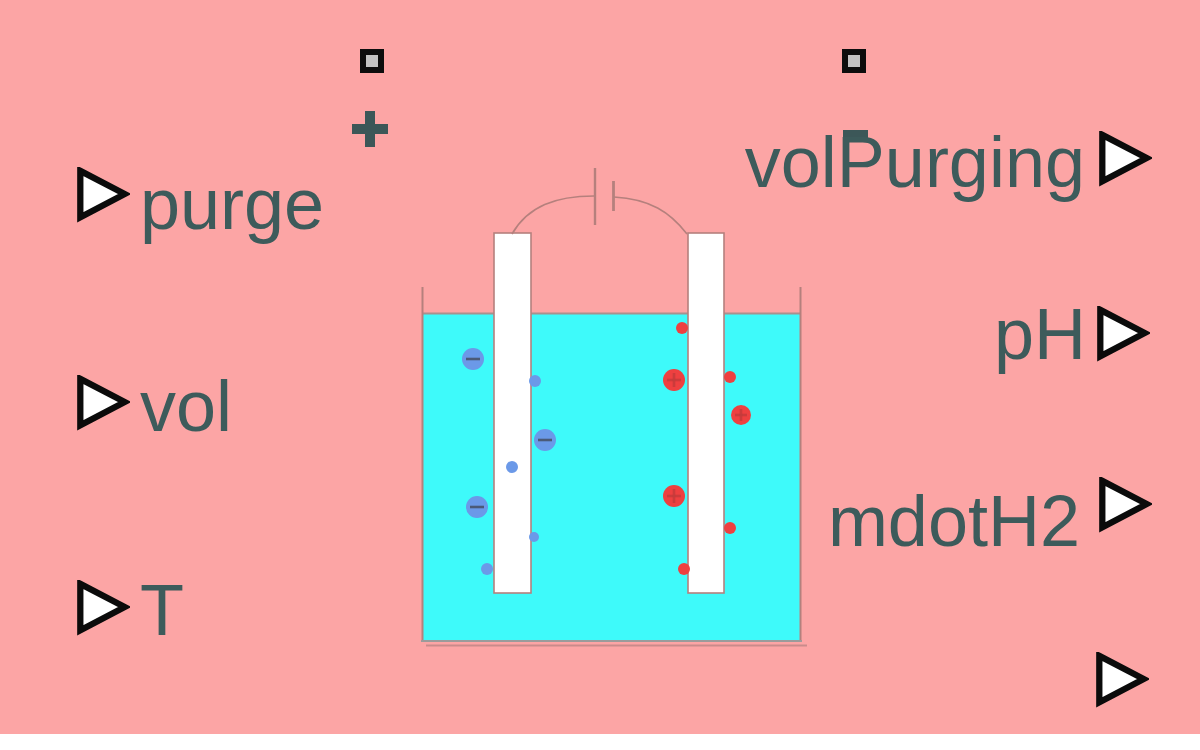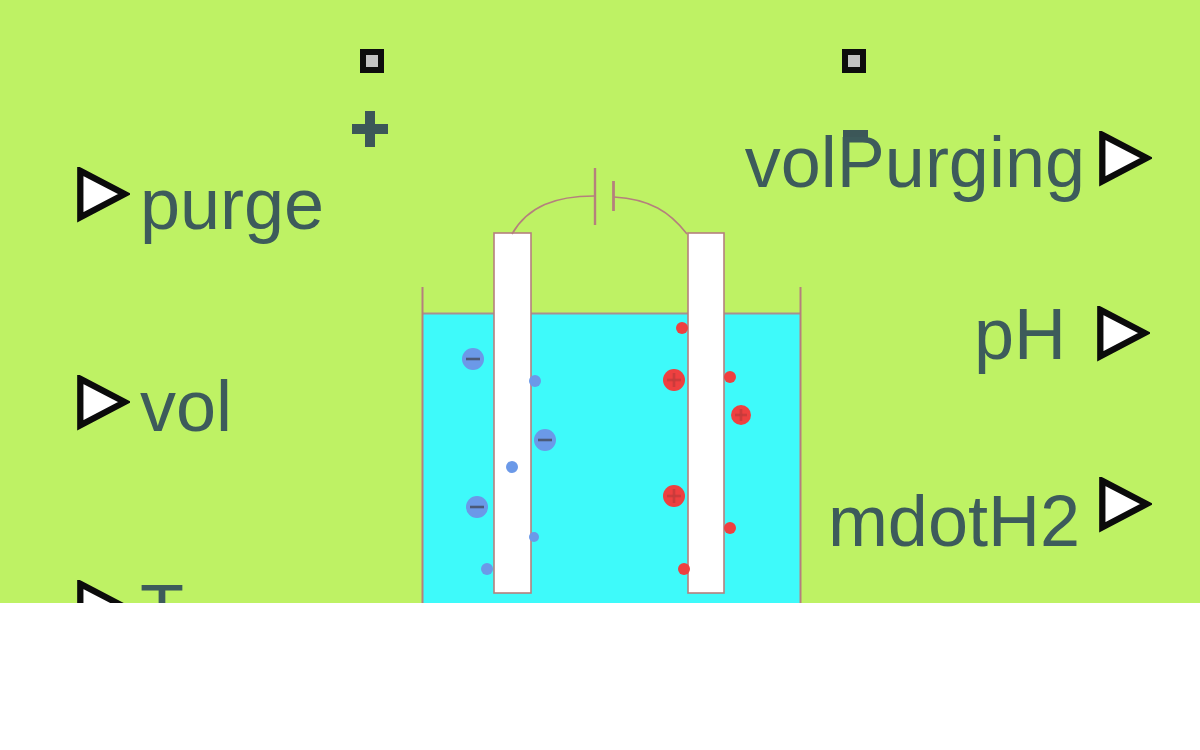--- a/index.html
+++ b/index.html
@@ -1,17 +1,17 @@
 <!DOCTYPE html>
 <html style="--label-color: #3d5b5b; --polarity-color: #3c5758; --sq-fill: #c3c3c3; --sq-border: #0d0d0d;"><head>
 <meta charset="utf-8">
 <style>
   html,body{margin:0;padding:0;background:#ffffff;}
   .canvas{
-    position:relative;width:1200px;height:603px;background:#bef264;overflow:hidden;
+    position:relative;width:1200px;height:734px;background:#fca5a5;overflow:hidden;
     font-family:"Liberation Sans",sans-serif;
   }
   svg{display:block;}
   .layer{position:absolute;left:0;top:0;}
   .lbl{
     position:absolute;font-size:72px;line-height:1;white-space:nowrap;
     color:var(--label-color,#3d5b5b);
   }
   .lbl.r{text-align:right;}
   .tri{position:absolute;width:54px;height:56px;}
@@ -100,21 +100,21 @@
   <svg class="tri" viewBox="0 0 55 58" style="left:76px;top:580px;">
     <polygon points="4,4 50,28 4,52" fill="#ffffff" stroke="#0b0b0b" stroke-width="6.5"></polygon>
   </svg>
   <div class="lbl" style="left:140px;top:574px;">T</div>
 
   <div class="lbl r" style="right:115px;top:126px;text-align:right;">volPurging</div>
   <svg class="tri" viewBox="0 0 55 58" style="left:1098px;top:131px;">
     <polygon points="4,4 50,28 4,52" fill="#ffffff" stroke="#0b0b0b" stroke-width="6.5"></polygon>
   </svg>
 
-  <div class="lbl r" style="right:134px;top:298px;margin-left:16px;">pH</div>
+  <div class="lbl r" style="right:114px;top:298px;margin-left:16px;">pH</div>
   <svg class="tri" viewBox="0 0 55 58" style="left:1096px;top:306px;">
     <polygon points="4,4 50,28 4,52" fill="#ffffff" stroke="#0b0b0b" stroke-width="6.5"></polygon>
   </svg>
 
   <div class="lbl r" style="right:120px;top:471px;margin-top:14px;">mdotH2</div>
   <svg class="tri" viewBox="0 0 55 58" style="left:1098px;top:477px;">
     <polygon points="4,4 50,28 4,52" fill="#ffffff" stroke="#0b0b0b" stroke-width="6.5"></polygon>
   </svg>
 
   <svg class="tri" viewBox="0 0 55 58" style="left:1095px;top:652px;">

